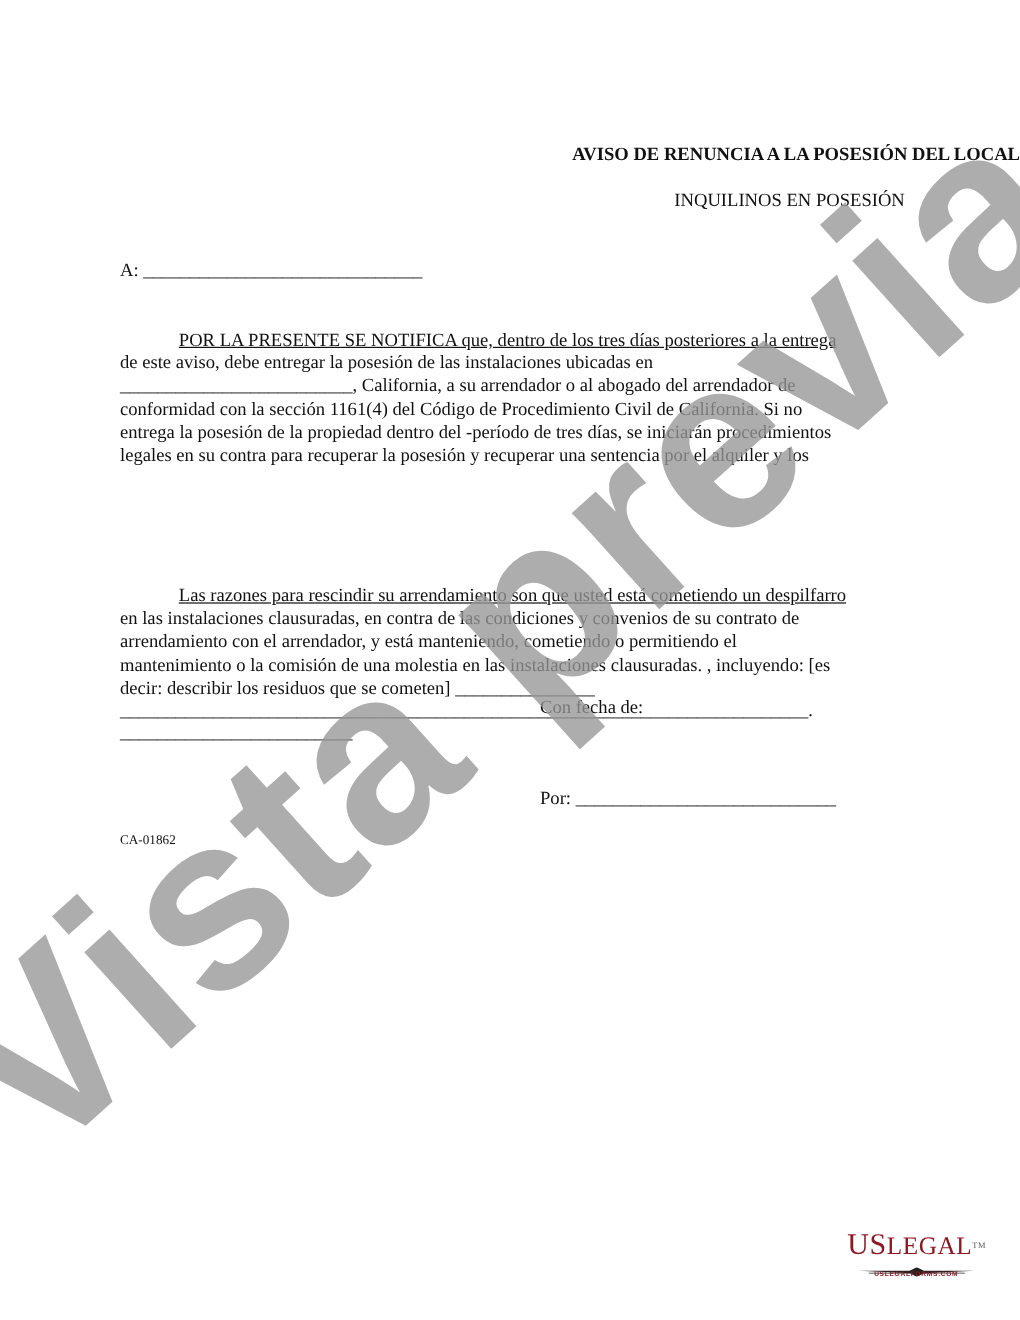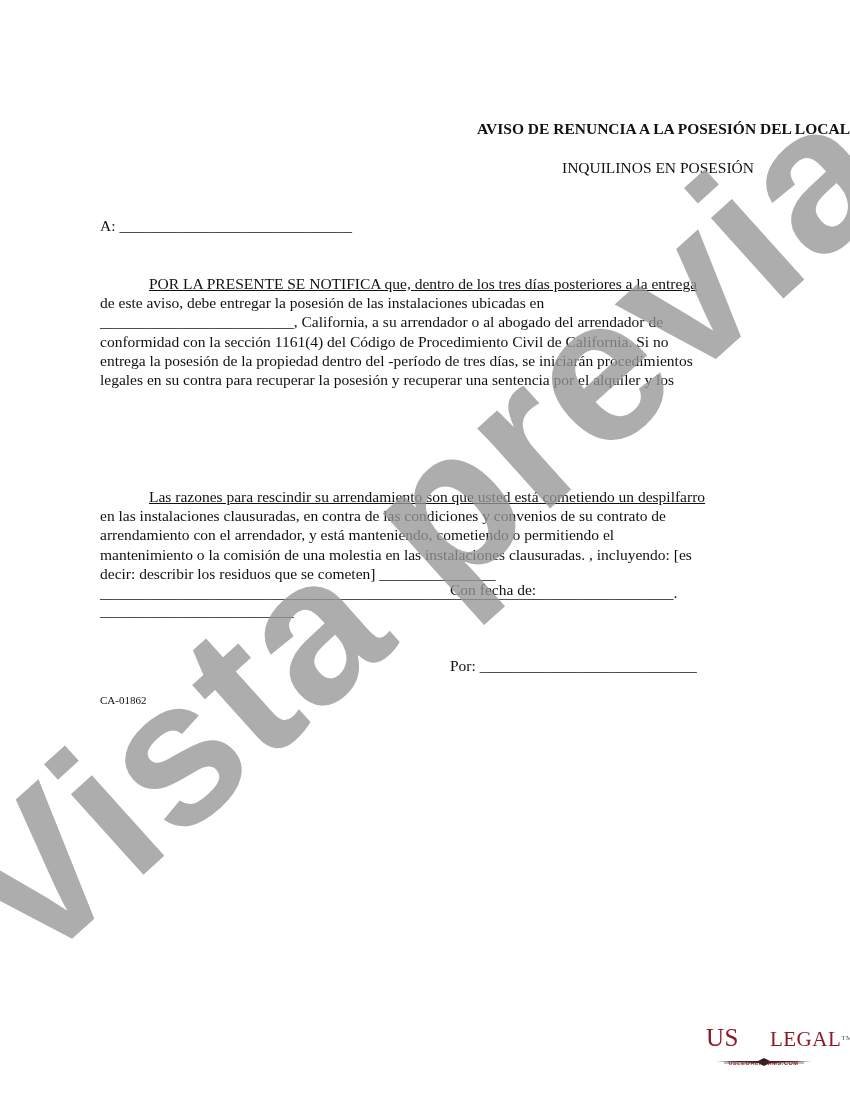--- a/index.html
+++ b/index.html
@@ -50,21 +50,21 @@
   <div class="line" style="top:581px; left:450px;text-align:right;">Con fecha de:</div>
   <div class="line" style="top:602px;">_________________________</div>
   <div class="line" style="top:657px; left:450px;">Por: ____________________________</div>
 
   <div class="small">CA-01862</div>
 
   <div class="watermark">Vista previa</div>
 
   <div class="logo">
     <div class="brand">
-      <span>US</span><span style="font-size:21px;margin-left:31px;">LEGAL</span><span class="tm">TM</span>
+      <span>US</span><span style="font-size:21px;">LEGAL</span><span class="tm">TM</span>
     </div>
     <div class="eagle">
       <svg width="100" height="8" viewBox="0 0 100 8">
         <path d="M2 3 L44 3 L50 0 L56 3 L98 3 L56 5 L50 8 L44 5 Z" fill="#222"></path>
         <path d="M10 5 L44 5 M56 5 L90 5" stroke="#222" stroke-width="0.6"></path>
       </svg>
     </div>
     <div class="site">USLEGALFORMS.COM</div>
   </div>
 

